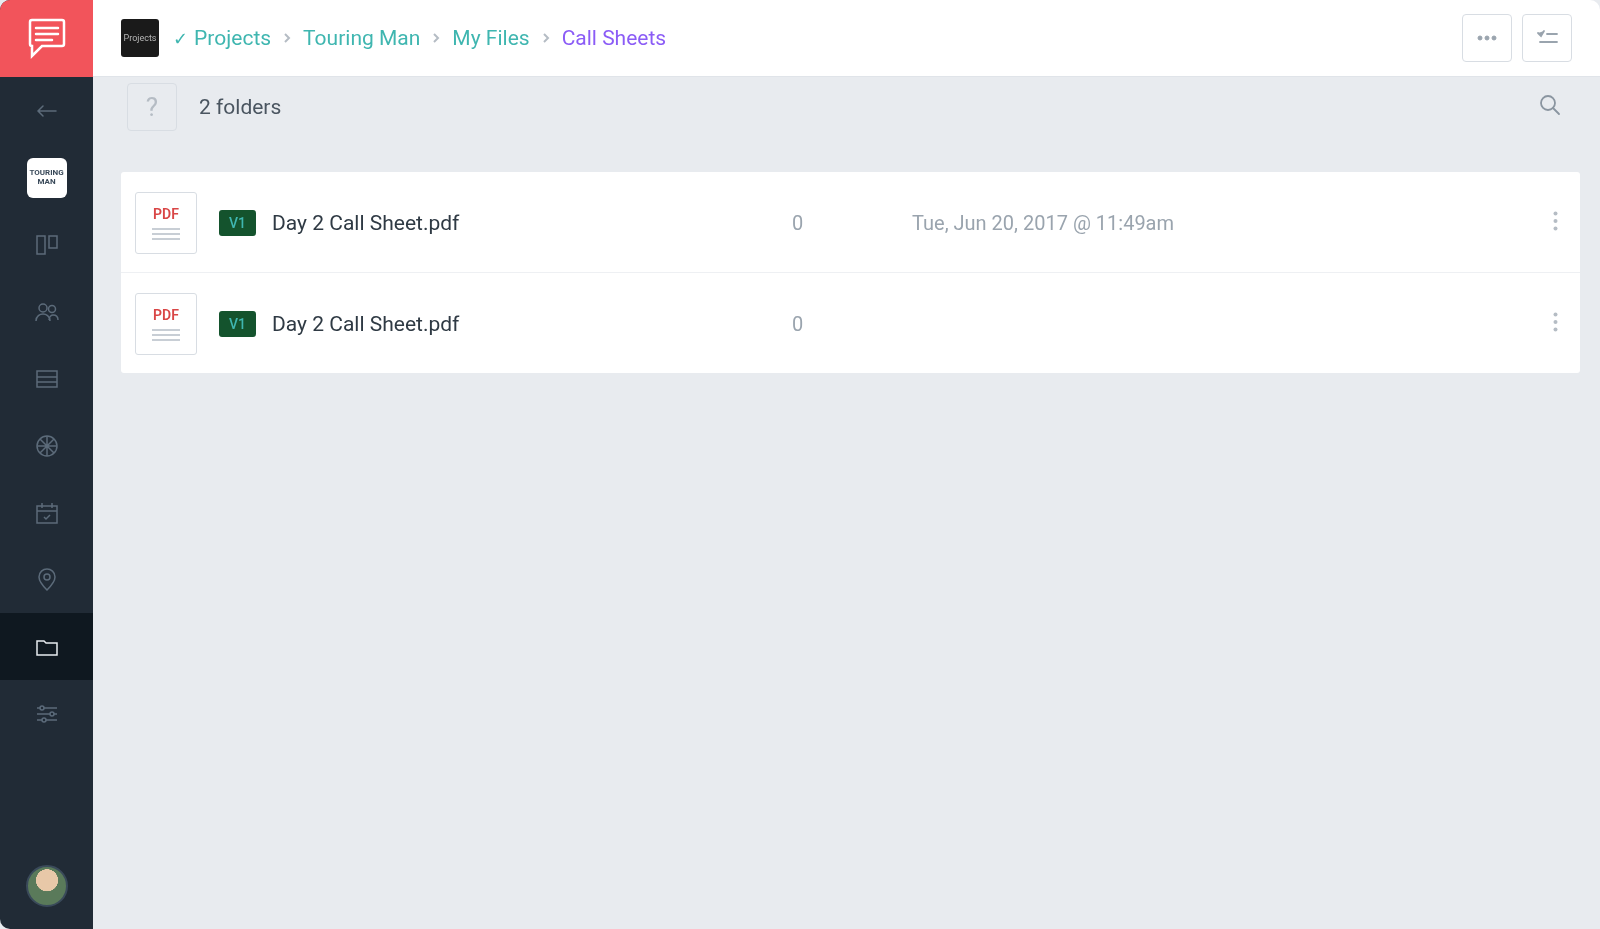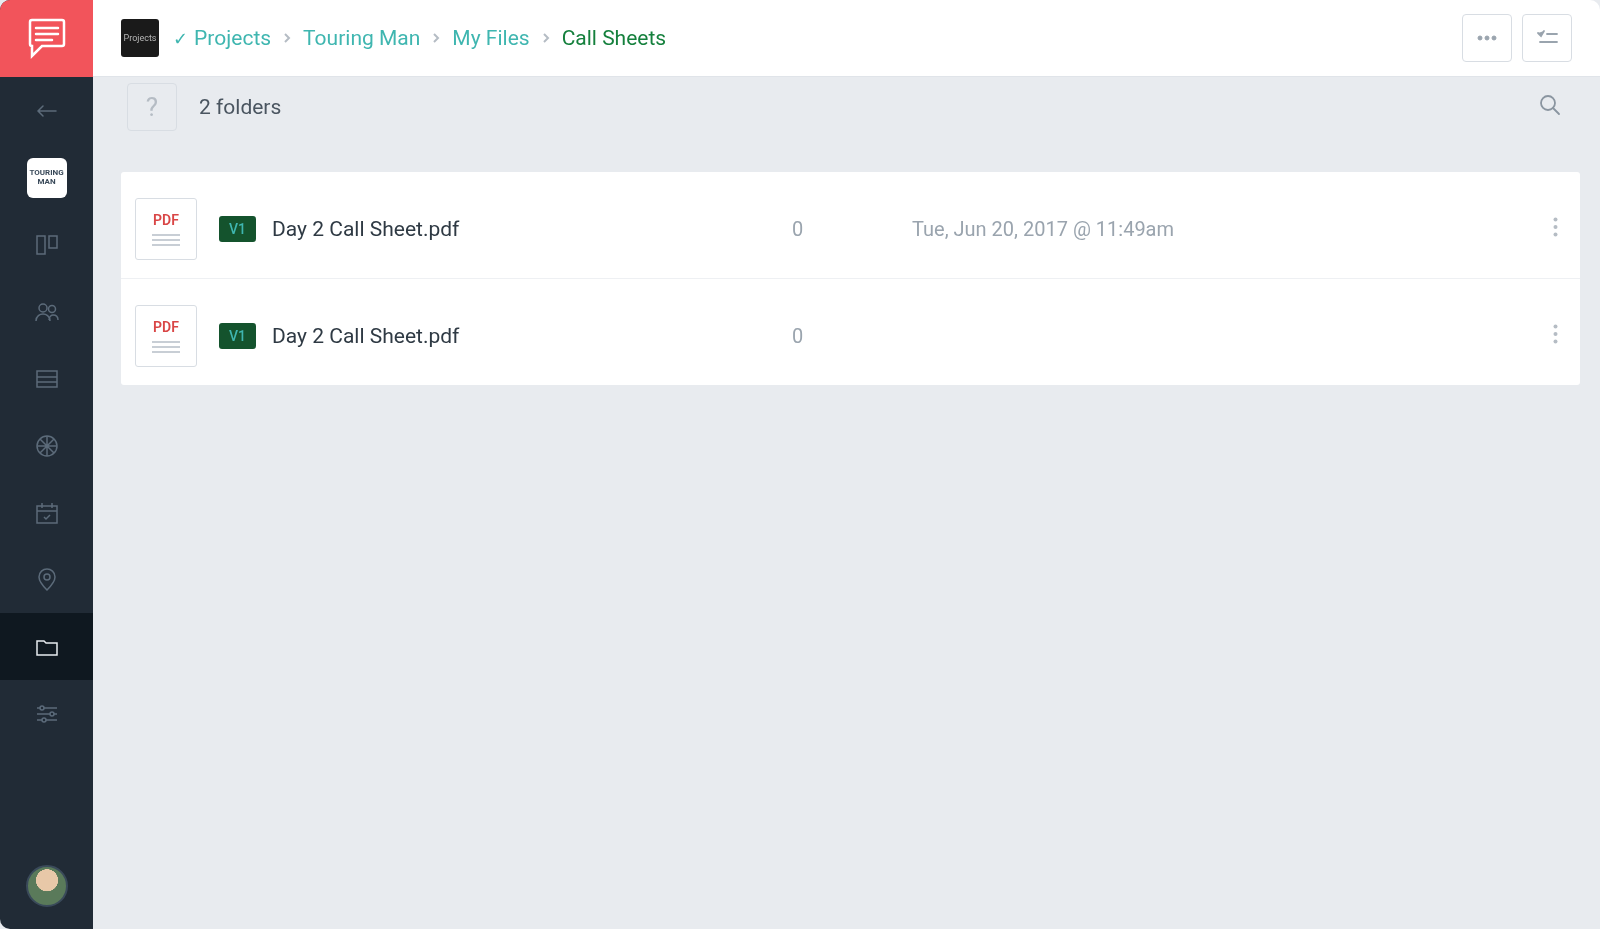--- a/index.html
+++ b/index.html
@@ -16,38 +16,38 @@
 .nav-icon-box { width: 40px; height: 40px; background: #fff; border-radius: 6px; display: flex; align-items: center; justify-content: center; font-size: 8px; font-weight: 700; color: #3a4a5a; line-height: 1.1; text-align: center; }
 .nav-svg { width: 26px; height: 26px; stroke: #5c6b7a; fill: none; stroke-width: 1.5; }
 .avatar { position: absolute; bottom: 22px; left: 50%; transform: translateX(-50%); width: 42px; height: 42px; border-radius: 50%; background: radial-gradient(circle at 50% 35%, #e8c8a8 0 35%, #5a7a5a 36% 100%); border: 2px solid #3a4a5a; }
 
 
 .main { flex: 1; display: flex; flex-direction: column; }
 .topbar { height: 77px; background: #fff; display: flex; align-items: center; padding: 0 28px; border-bottom: 1px solid #e0e4e9; }
 .project-thumb { width: 38px; height: 38px; background: #1a1a1a; color: #b5b5b5; font-size: 9px; display: flex; align-items: center; justify-content: center; border-radius: 3px; margin-right: 14px; }
 .breadcrumb { display: flex; align-items: center; gap: 10px; font-size: 21px; }
 .crumb-link { color: #3fb6b0; cursor: pointer; }
-.crumb-current { color: #15803d; }
+.crumb-current { color: #8b5cf6; }
 .crumb-sep { color: #b5bcc4; display: flex; align-items: center; }
 .crumb-sep svg { width: 12px; height: 12px; stroke: #b5bcc4; fill: none; stroke-width: 2; }
 .check-start { color: #3fb6b0; font-size: 18px; margin-right: -4px; }
 .topbar-actions { margin-left: auto; display: flex; gap: 10px; }
 .top-btn { width: 50px; height: 48px; border: 1px solid #d8dde3; background: #fff; border-radius: 4px; display: flex; align-items: center; justify-content: center; cursor: pointer; }
 .top-btn svg { stroke: #9aa4ae; fill: #9aa4ae; }
 
 
 .subbar { height: 58px; display: flex; align-items: center; padding: 0 14px 0 0; margin-top: 1px; }
 .help-box { width: 50px; height: 48px; border: 1px solid #d8dde3; border-radius: 4px; display: flex; align-items: center; justify-content: center; color: #b5bcc4; font-size: 26px; margin-left: 34px; margin-right: 22px; cursor: pointer; }
 .folder-count { color: #4a5560; font-size: 21px; }
 .search-btn { margin-left: auto; margin-right: 24px; cursor: pointer; }
 .search-btn svg { width: 24px; height: 24px; stroke: #8a95a0; fill: none; stroke-width: 1.8; }
 
 
 .file-list { margin: 36px 20px 0 28px; background: #fff; border-radius: 3px; }
-.file-row { display: flex; align-items: center; padding: 26px 20px 18px 14px; border-bottom: 1px solid #eef0f3; cursor: pointer; position: relative; }
+.file-row { display: flex; align-items: center; padding: 20px 20px 18px 14px; border-bottom: 1px solid #eef0f3; cursor: pointer; position: relative; }
 .file-row:last-child { border-bottom: none; }
 .file-icon { width: 62px; height: 62px; border: 1px solid #d8dde3; border-radius: 3px; display: flex; flex-direction: column; align-items: center; justify-content: center; gap: 6px; margin-right: 22px; }
 .file-icon-label { color: #d94646; font-size: 14px; font-weight: 600; }
 .file-icon-lines { width: 28px; height: 12px; display: flex; flex-direction: column; gap: 3px; }
 .file-icon-lines span { height: 2px; background: #c8ced5; }
 .version-badge { background: #14532d; color: #3fb6b0; font-size: 14px; font-weight: 500; padding: 5px 10px; border-radius: 3px; margin-right: 16px; }
 .file-name { color: #2f3a44; font-size: 21px; flex-basis: 520px; }
 .file-count { color: #9aa4ae; font-size: 20px; width: 120px; text-align: left; }
 .file-date { color: #9aa4ae; font-size: 20px; flex: 1; }
 .file-menu { padding: 8px; cursor: pointer; position: absolute; right: 14px; }

